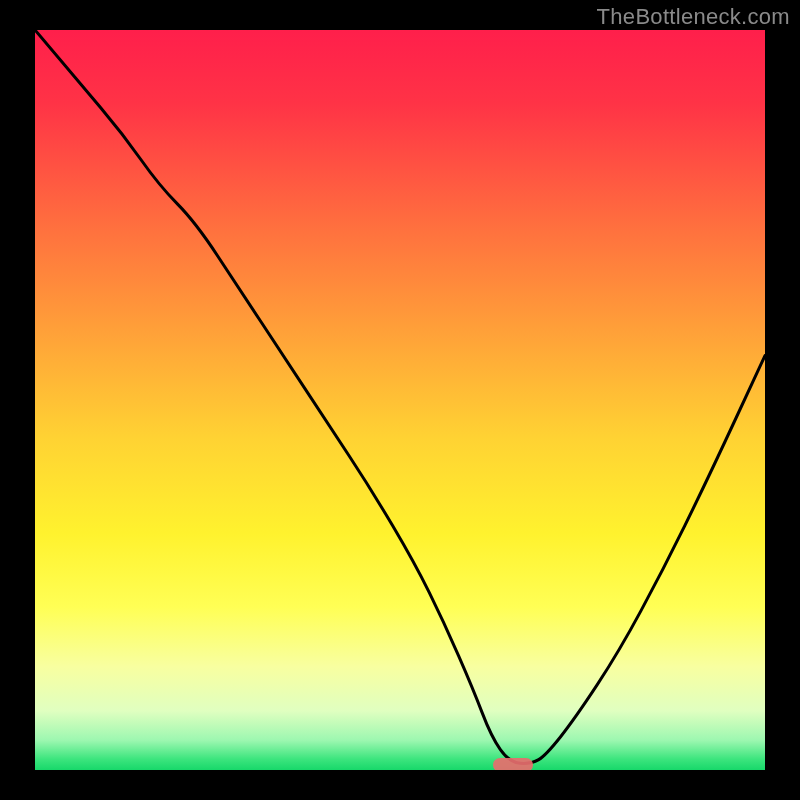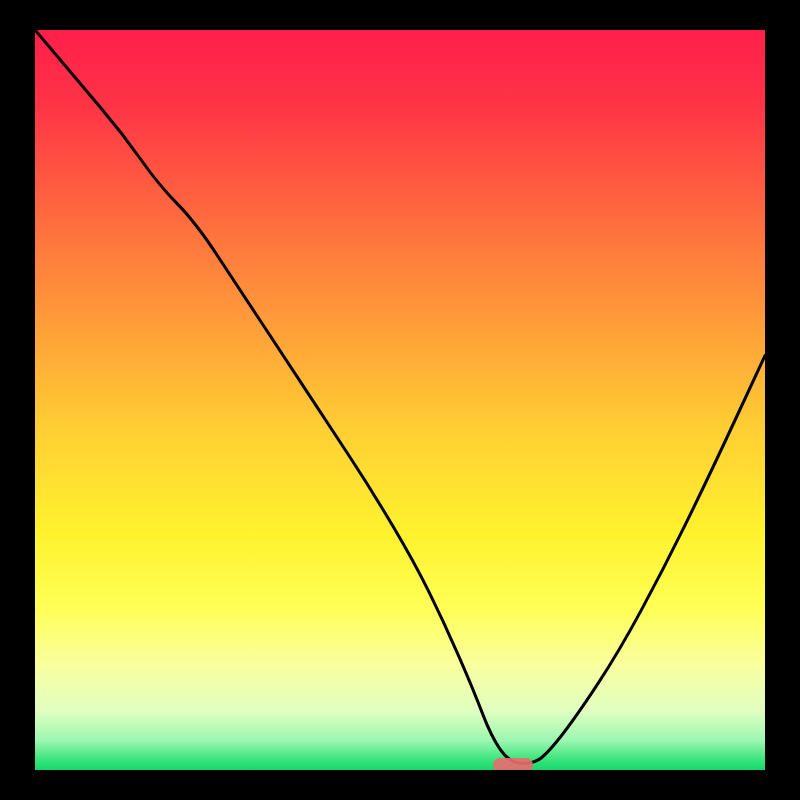--- a/index.html
+++ b/index.html
@@ -49,20 +49,21 @@
     font-size: 22px;
     color: #8a8a8a;
     letter-spacing: 0.3px;
     user-select: none;
   }
 </style>
 </head>
 <body>
 
 <div class="frame">
+  <div class="watermark">TheBottleneck.com</div>
   <div class="plot">
     <svg class="gradient" viewBox="0 0 100 100" preserveAspectRatio="none">
       <defs>
         <linearGradient id="bg" x1="0" y1="0" x2="0" y2="1">
             <stop offset="0%" stop-color="#ff1f4b"></stop>
             <stop offset="10%" stop-color="#ff3346"></stop>
             <stop offset="25%" stop-color="#ff6a3f"></stop>
             <stop offset="40%" stop-color="#ff9e39"></stop>
             <stop offset="55%" stop-color="#ffd233"></stop>
             <stop offset="68%" stop-color="#fff22e"></stop>

